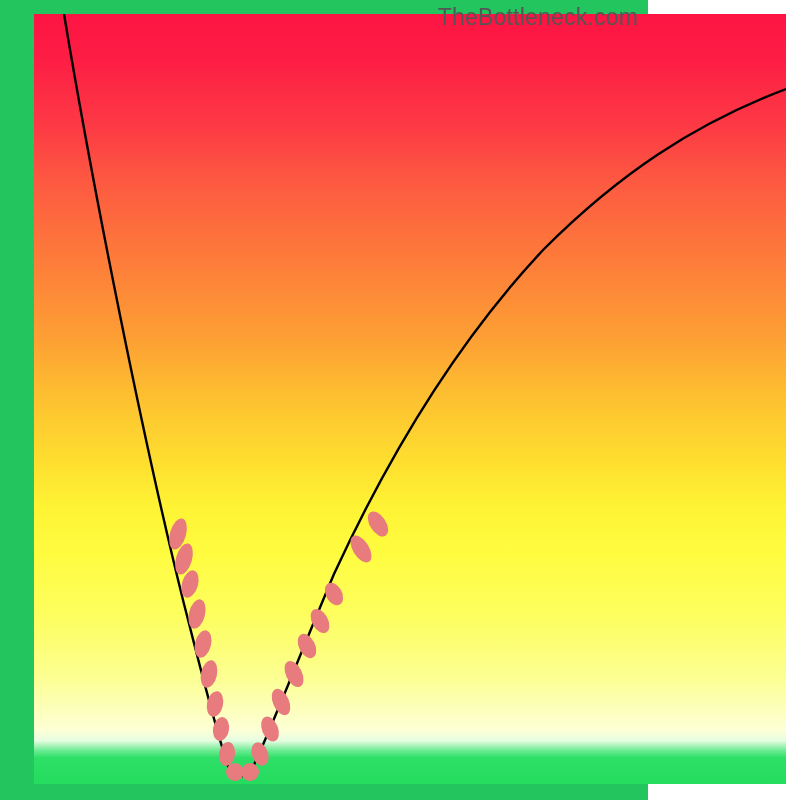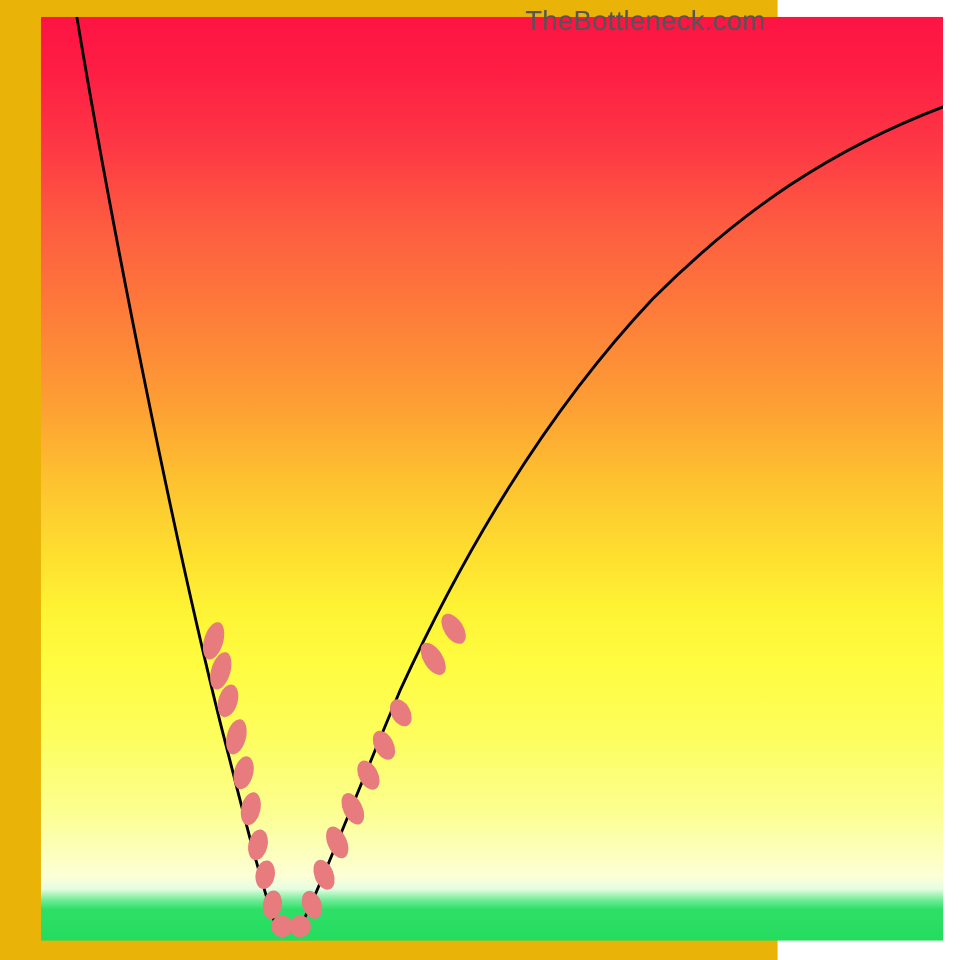--- a/index.html
+++ b/index.html
@@ -7,21 +7,21 @@
     padding: 0;
     width: 800px;
     height: 800px;
     overflow: hidden;
     font-family: Arial, Helvetica, sans-serif;
   }
   .canvas {
     position: relative;
     width: 648px;
     height: 800px;
-    background: #eab308;
+    background: #22c55e;
   }
   .plot-area {
     position: absolute;
     left: 34px;
     top: 14px;
     width: 752px;
     height: 770px;
     overflow: hidden;
   }
   .gradient-bg {

